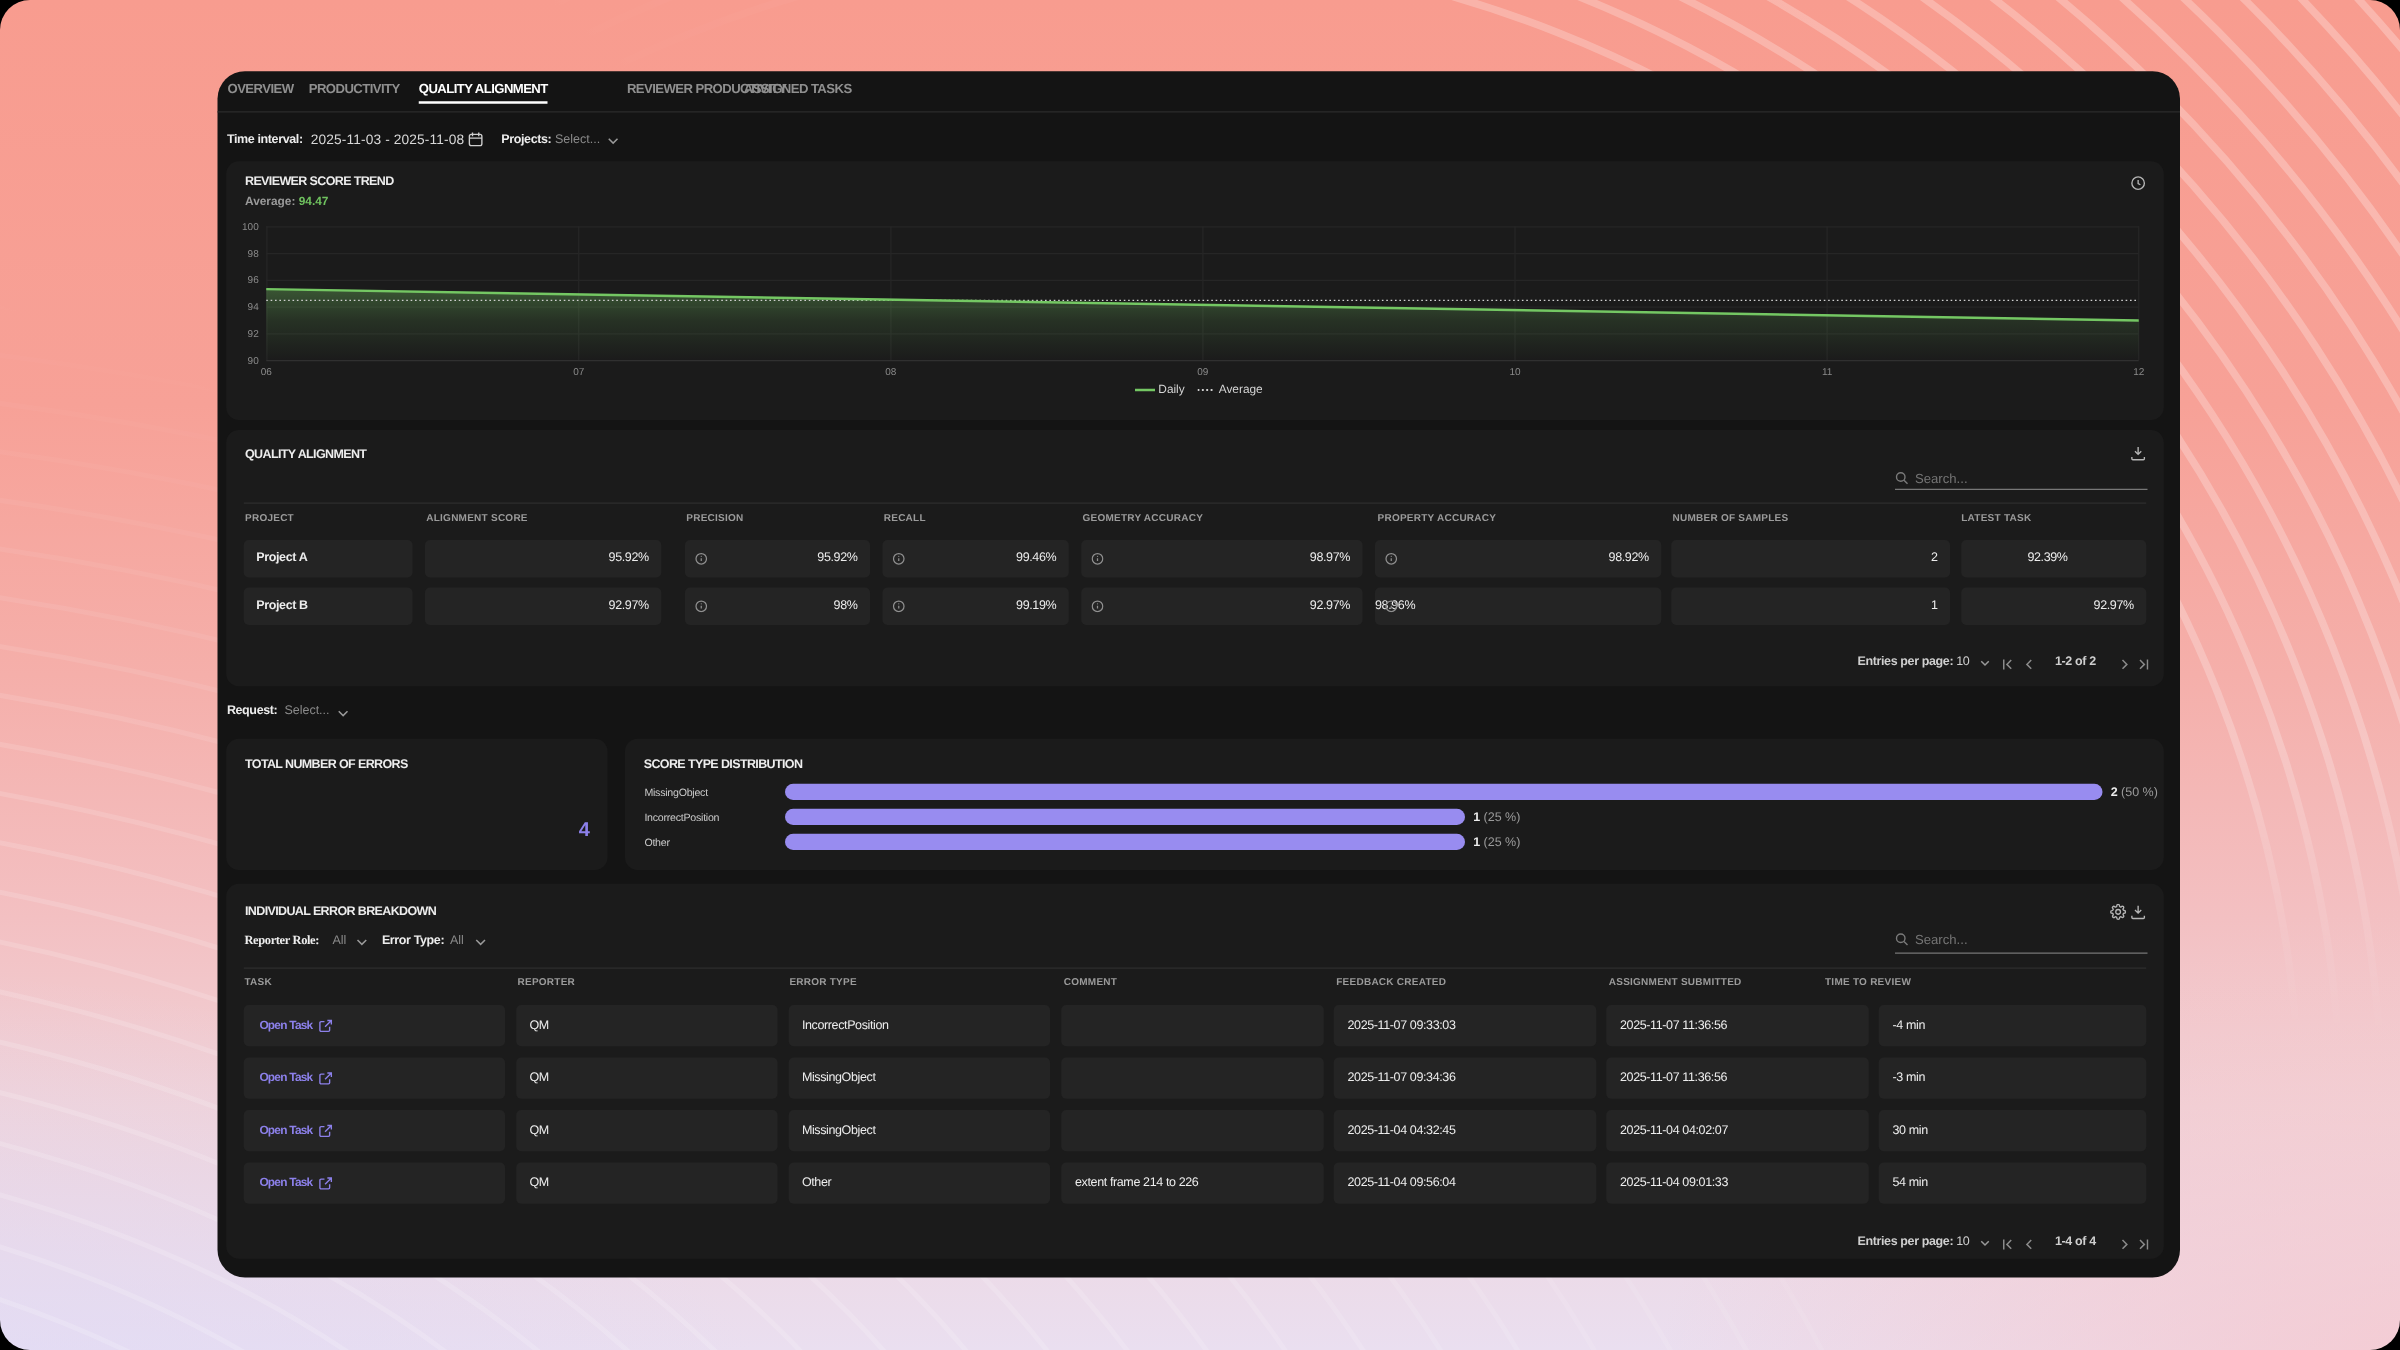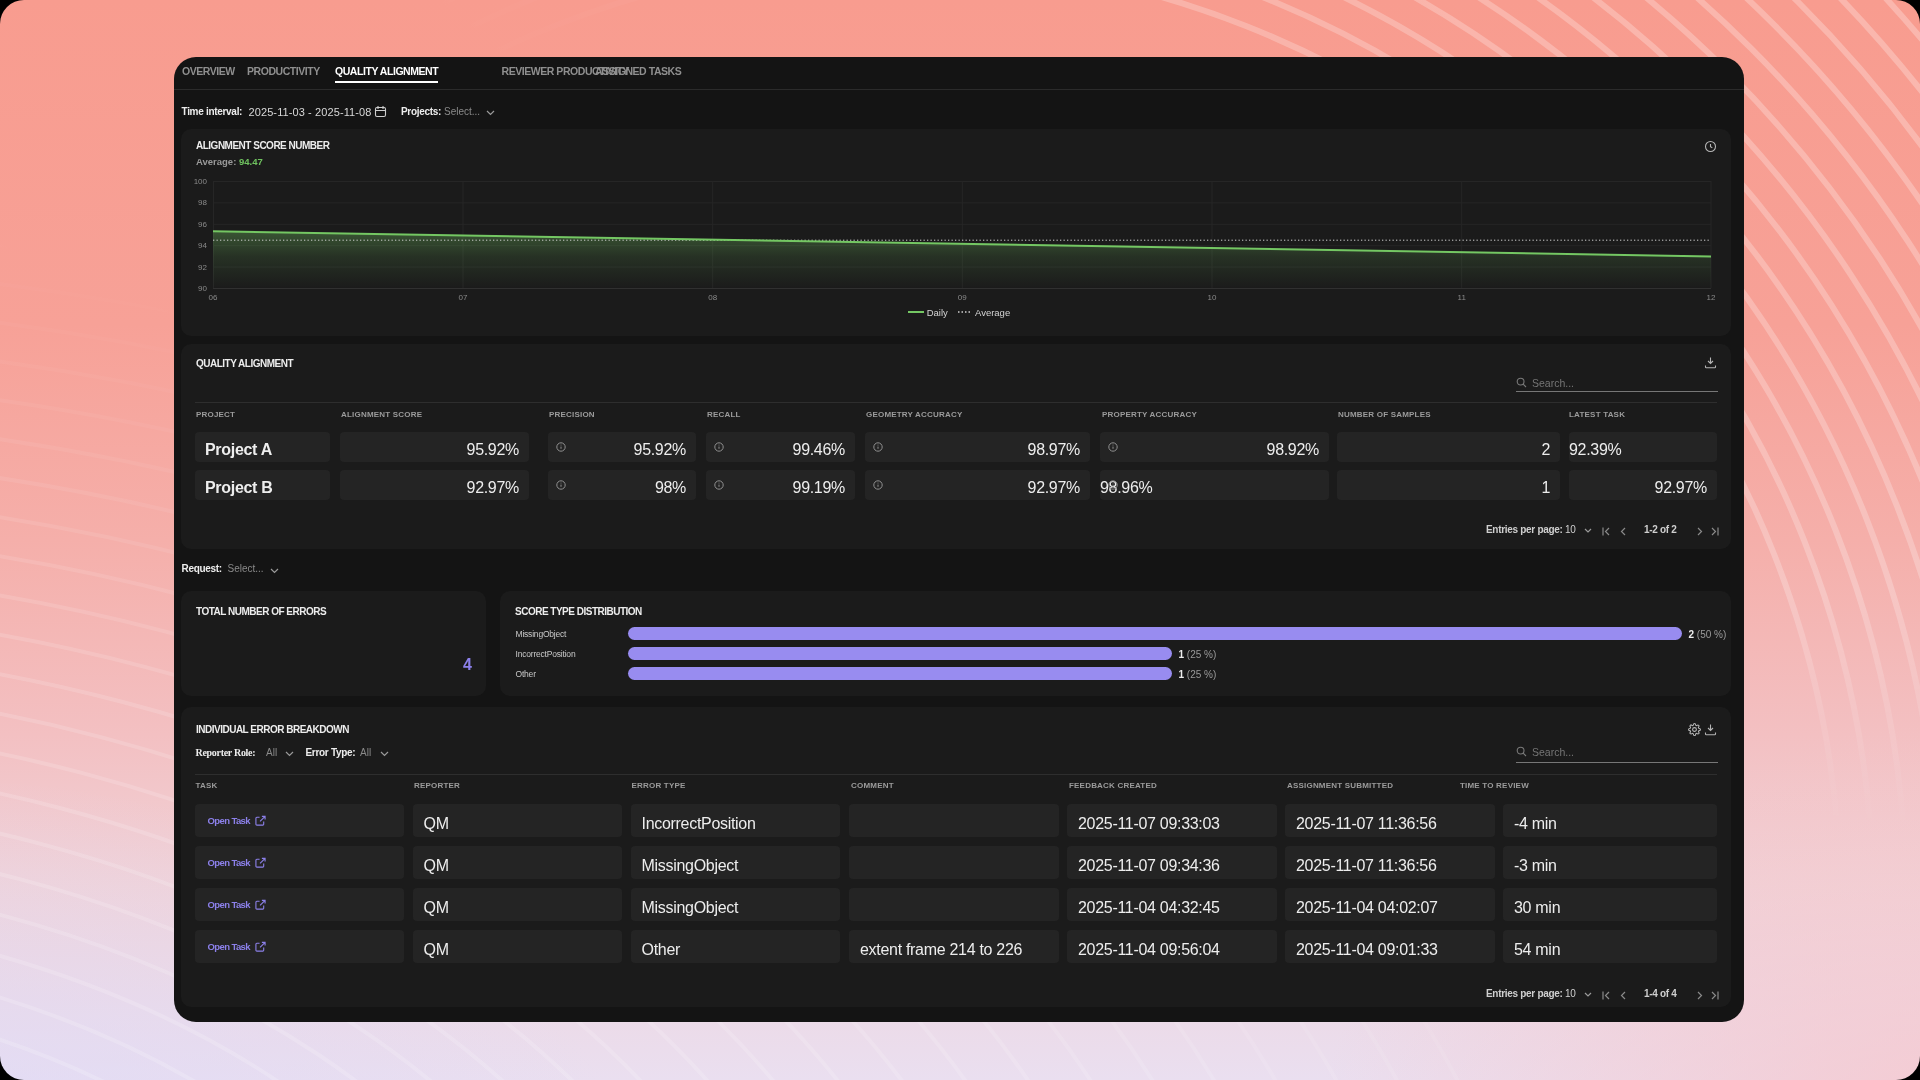--- a/index.html
+++ b/index.html
@@ -7,21 +7,21 @@
   .abs{position:absolute;}
   #bg{position:absolute;left:0;top:0;width:1920px;height:1080px;border-radius:24px;overflow:hidden;
       background:
         radial-gradient(950px 620px at 103% 107%, rgba(248,196,200,0.85), rgba(248,196,200,0) 70%),
         radial-gradient(1150px 720px at -5% 115%, rgba(223,218,246,0.95), rgba(223,218,246,0) 65%),
         linear-gradient(to bottom, #f89c8f 0%, #f7a197 30%, #f5afaa 50%, #f3c0c2 68%, #f0d2d8 82%, #eadff0 100%);}
   #panel{position:absolute;left:174px;top:57px;width:1570px;height:965px;background:#141414;border-radius:22px;}
   .card{position:absolute;background:#1b1b1b;border-radius:10px;}
   .ttl{font-size:10px;font-weight:bold;color:#ededed;letter-spacing:-0.5px;white-space:nowrap;}
   .cell{position:absolute;background:#242424;border-radius:4px;}
-  .cellv{position:absolute;font-size:16px;letter-spacing:-0.3px;color:#ededed;white-space:nowrap;}
+  .cellv{position:absolute;font-size:10px;letter-spacing:-0.3px;color:#ededed;white-space:nowrap;}
   .hdr{position:absolute;font-size:8px;font-weight:bold;color:#9b9b9b;letter-spacing:0.2px;white-space:nowrap;}
   .pag{position:absolute;font-size:10px;letter-spacing:-0.3px;color:#cfcfcf;white-space:nowrap;}
   .tab{top:8px;font-size:10.5px;font-weight:bold;letter-spacing:-0.45px;white-space:nowrap;}
 </style>
 </head>
 <body>
 <div id="bg">
   <svg width="1920" height="1080" style="position:absolute;left:0;top:0">
     <defs>
       <linearGradient id="mA" gradientUnits="userSpaceOnUse" x1="1920" y1="0" x2="1020" y2="980">
@@ -106,21 +106,21 @@
       <rect x="1.5" y="2.5" width="10" height="9" rx="1.5"></rect>
       <path d="M4 1v3M9 1v3M1.5 5.5h10"></path>
     </svg>
   <div class="abs" style="left:227px;top:49px;font-size:10px;letter-spacing:-0.3px;font-weight:bold;color:#ededed;">Projects:</div>
   <div class="abs" style="left:270px;top:49px;font-size:10px;color:#8a8a8a;">Select...</div>
   <svg class="abs" style="left:312px;top:53px;" width="9" height="6" viewBox="0 0 9 6" fill="none" stroke="#9a9a9a" stroke-width="1.2">
       <path d="M1 1l3.5 3.5L8 1"></path>
     </svg>
 
   <div class="card" style="left:7px;top:72px;width:1550px;height:207px;"></div>
-  <div class="abs ttl" style="left:22px;top:83px;">ALIGNMENT SCORE NUMBER</div>
+  <div class="abs ttl" style="left:22px;top:83px;">REVIEWER SCORE TREND</div>
   <div class="abs" style="left:22px;top:98.5px;font-size:9.5px;font-weight:bold;color:#9a9a9a;">Average: <span style="color:#6fc25f;">94.47</span></div>
   <svg class="abs" style="left:1530px;top:83px;" width="13" height="13" viewBox="0 0 13 13" fill="none" stroke="#b5b5b5" stroke-width="1.1">
       <circle cx="6.5" cy="6.5" r="5"></circle>
       <path d="M6.5 4v2.8l1.8 1"></path>
     </svg>
   <svg class="abs" style="left:7px;top:110px;" width="1570" height="140" viewBox="0 0 1570 140">
 
     <g stroke="#262626" stroke-width="1">
       <path d="M32 14.5H1530M32 35.9H1530M32 57.3H1530M32 78.7H1530M32 100.1H1530"></path>
       <path d="M32.5 14V121M282 14V121M531.7 14V121M781.3 14V121M1031 14V121M1280.7 14V121M1530 14V121"></path>
@@ -213,21 +213,21 @@
   <div class="cell" style="left:926px;top:375px;width:229px;height:30px;"></div>
   <div class="cellv" style="left:926px;top:384px;width:219px;text-align:right;">98.92%</div>
   <svg class="abs" style="left:934px;top:385px;" width="10" height="10" viewBox="0 0 10 10" fill="none" stroke="#8f8f8f" stroke-width="1">
       <circle cx="5" cy="5" r="4.2"></circle>
       <path d="M5 4.6v2.2"></path>
       <circle cx="5" cy="3" r="0.5" fill="#8f8f8f" stroke="none"></circle>
     </svg>
   <div class="cell" style="left:1163px;top:375px;width:223px;height:30px;"></div>
   <div class="cellv" style="left:1163px;top:384px;width:213px;text-align:right;">2</div>
   <div class="cell" style="left:1395px;top:375px;width:148px;height:30px;"></div>
-  <div class="cellv" style="left:1395px;top:384px;width:138px;text-align:left;">92.39%</div>
+  <div class="cellv" style="left:1395px;top:384px;width:138px;text-align:center;">92.39%</div>
   <div class="cell" style="left:21px;top:413px;width:135px;height:30px;"></div>
   <div class="cellv" style="left:31px;top:422px;font-weight:bold;">Project B</div>
   <div class="cell" style="left:166px;top:413px;width:189px;height:30px;"></div>
   <div class="cellv" style="left:166px;top:422px;width:179px;text-align:right;">92.97%</div>
   <div class="cell" style="left:374px;top:413px;width:148px;height:30px;"></div>
   <div class="cellv" style="left:374px;top:422px;width:138px;text-align:right;">98%</div>
   <svg class="abs" style="left:382px;top:423px;" width="10" height="10" viewBox="0 0 10 10" fill="none" stroke="#8f8f8f" stroke-width="1">
       <circle cx="5" cy="5" r="4.2"></circle>
       <path d="M5 4.6v2.2"></path>
       <circle cx="5" cy="3" r="0.5" fill="#8f8f8f" stroke="none"></circle>

